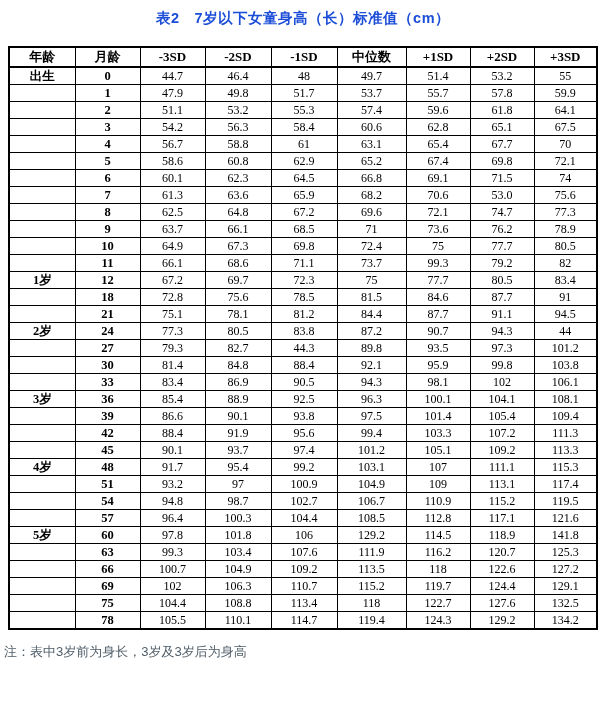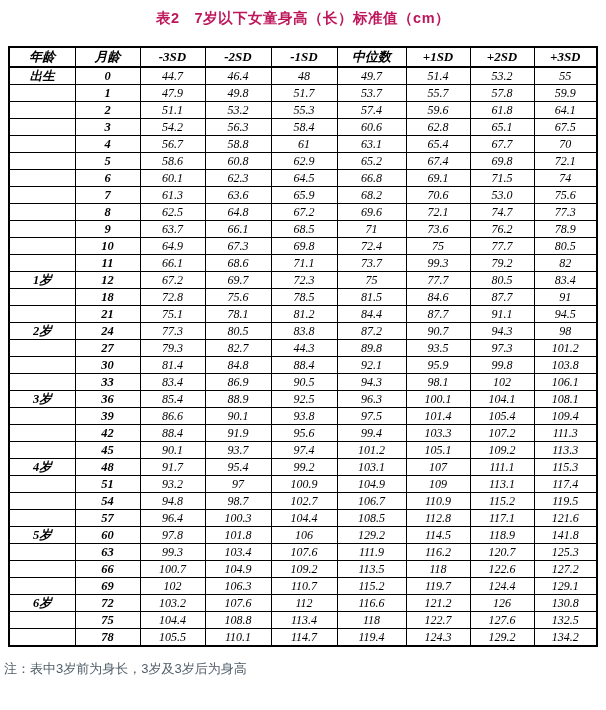--- a/index.html
+++ b/index.html
@@ -14,29 +14,28 @@
     font-family: "Liberation Serif", serif;
     color: #000000;
   }
   .title {
     text-align: center;
     font-family: "Liberation Sans", sans-serif;
     font-weight: bold;
     font-size: 14.5px;
     padding-top: 9px;
     letter-spacing: 0.5px;
-    color: #be185d;
+    color: #1d4ed8;
   }
   table.std-table {
     border-collapse: collapse;
     table-layout: fixed;
     width: 590px;
     margin: 18px 8px 0 8px;
     border: 2px solid #000000;
-    font-style: italic;
   }
   .std-table th, .std-table td {
     border: 1px solid #000000;
     text-align: center;
     vertical-align: middle;
     padding: 0;
     height: 16px;
     line-height: 16px;
     font-size: 12px;
     overflow: hidden;
@@ -260,21 +259,21 @@
       </tr>
       <tr>
         <td class="age-cell">2岁</td>
         <td class="month-cell">24</td>
         <td class="value-cell">77.3</td>
         <td class="value-cell">80.5</td>
         <td class="value-cell">83.8</td>
         <td class="value-cell">87.2</td>
         <td class="value-cell">90.7</td>
         <td class="value-cell">94.3</td>
-        <td class="value-cell">98</td>
+        <td class="value-cell">44</td>
       </tr>
       <tr>
         <td class="age-cell"></td>
         <td class="month-cell">27</td>
         <td class="value-cell">79.3</td>
         <td class="value-cell">82.7</td>
         <td class="value-cell">44.3</td>
         <td class="value-cell">89.8</td>
         <td class="value-cell">93.5</td>
         <td class="value-cell">97.3</td>
@@ -428,31 +427,20 @@
         <td class="month-cell">69</td>
         <td class="value-cell">102</td>
         <td class="value-cell">106.3</td>
         <td class="value-cell">110.7</td>
         <td class="value-cell">115.2</td>
         <td class="value-cell">119.7</td>
         <td class="value-cell">124.4</td>
         <td class="value-cell">129.1</td>
       </tr>
       <tr>
-        <td class="age-cell">6岁</td>
-        <td class="month-cell">72</td>
-        <td class="value-cell">103.2</td>
-        <td class="value-cell">107.6</td>
-        <td class="value-cell">112</td>
-        <td class="value-cell">116.6</td>
-        <td class="value-cell">121.2</td>
-        <td class="value-cell">126</td>
-        <td class="value-cell">130.8</td>
-      </tr>
-      <tr>
         <td class="age-cell"></td>
         <td class="month-cell">75</td>
         <td class="value-cell">104.4</td>
         <td class="value-cell">108.8</td>
         <td class="value-cell">113.4</td>
         <td class="value-cell">118</td>
         <td class="value-cell">122.7</td>
         <td class="value-cell">127.6</td>
         <td class="value-cell">132.5</td>
       </tr>

